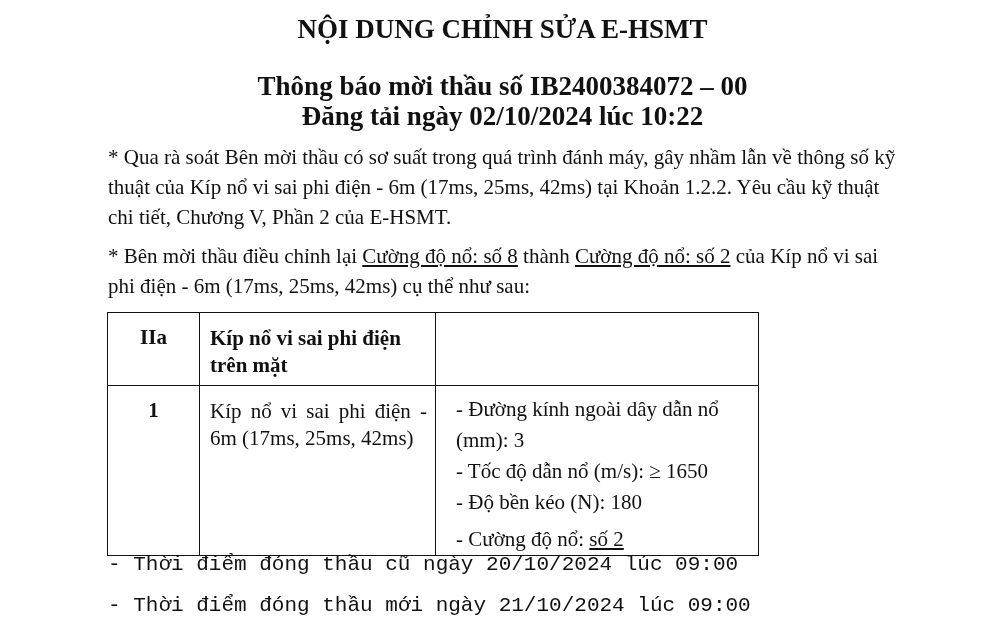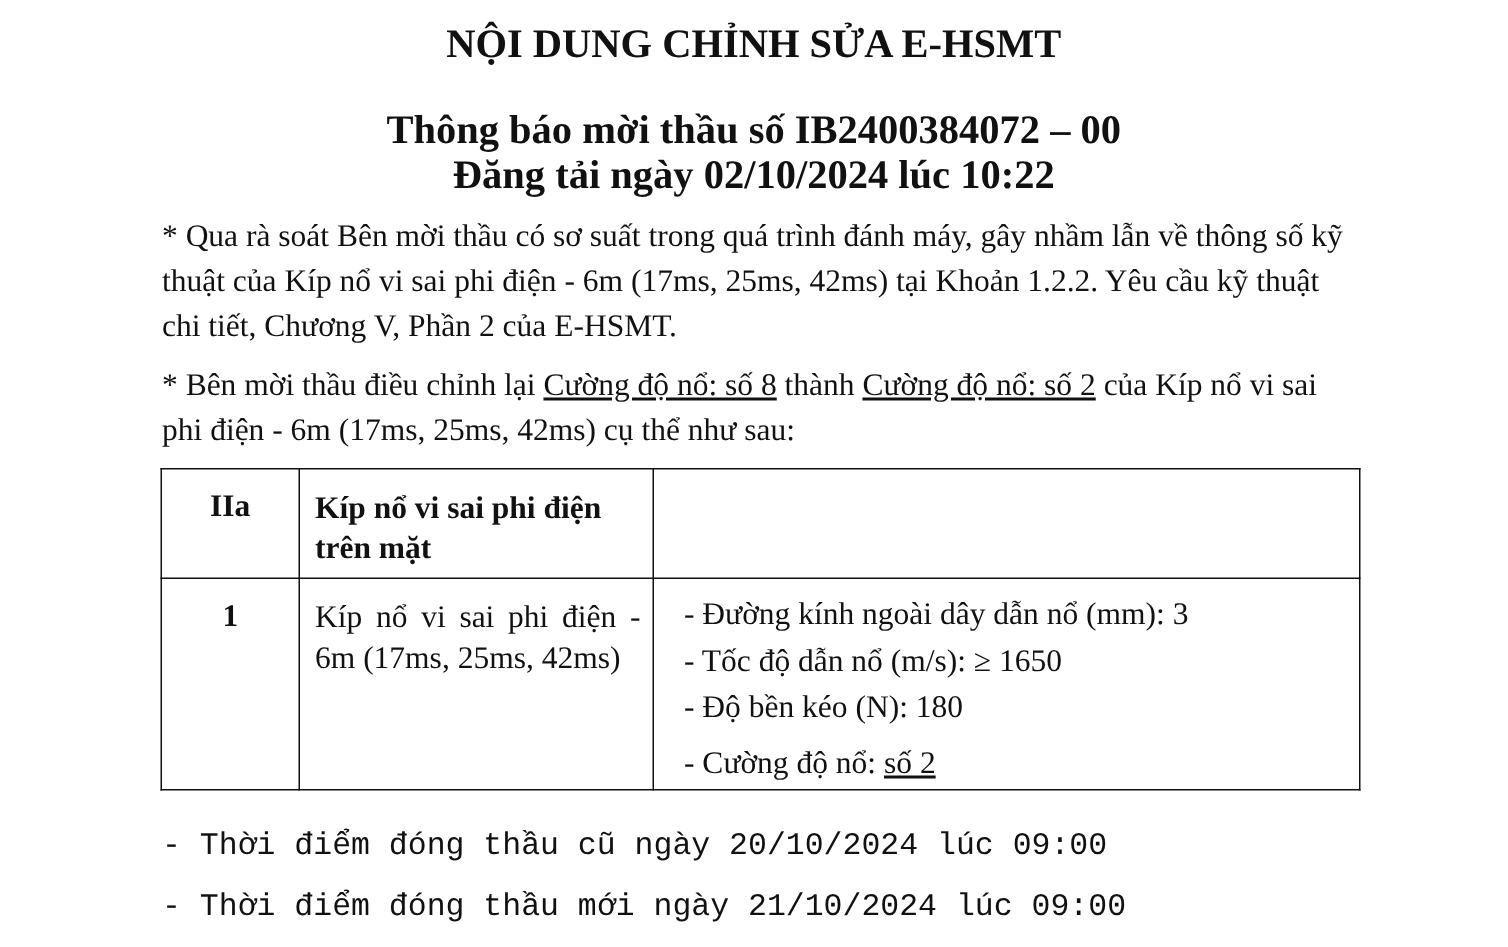--- a/index.html
+++ b/index.html
@@ -1,21 +1,21 @@
 <!DOCTYPE html>
 <html><head>
 <meta charset="utf-8">
 <style>
   html, body { margin: 0; padding: 0; background: #ffffff; }
   body { width: 1005px; height: 631px; position: relative; overflow: hidden;
          font-family: "Liberation Serif", "DejaVu Serif", serif; color: #111; }
   .center { position: absolute; left: 0; width: 1005px; text-align: center; font-weight: bold; font-size: 27px; }
   .para { position: absolute; left: 108px; width: 790px; font-size: 21px; line-height: 30px; }
   .bu { font-weight: normal; text-decoration: underline; }
-  table.spec { position: absolute; left: 107px; top: 312px; width: 800px; border-collapse: collapse; font-size: 21px; padding-left: 20px; }
+  table.spec { position: absolute; left: 107px; top: 312px; width: 652px; border-collapse: collapse; font-size: 21px; padding-left: 20px; }
   table.spec td { border: 1.5px solid #111; vertical-align: top; padding: 0; }
   .c1 { width: 91px; text-align: center; font-weight: bold; }
   .c2 { width: 235px; }
   .hdr-row td { height: 72px; }
   .body-row td { height: 140px; }
   .h1 { padding-top: 12px; }
   .h2 { padding: 12px 8px 0 10px; font-weight: bold; line-height: 27px; font-family: Liberation Serif, serif; }
   .b1 { padding-top: 12px; }
   .b2 { padding: 12px 8px 0 10px; line-height: 27px; text-align: justify; }
   .b3 { padding: 8px 0 0 20px; }

